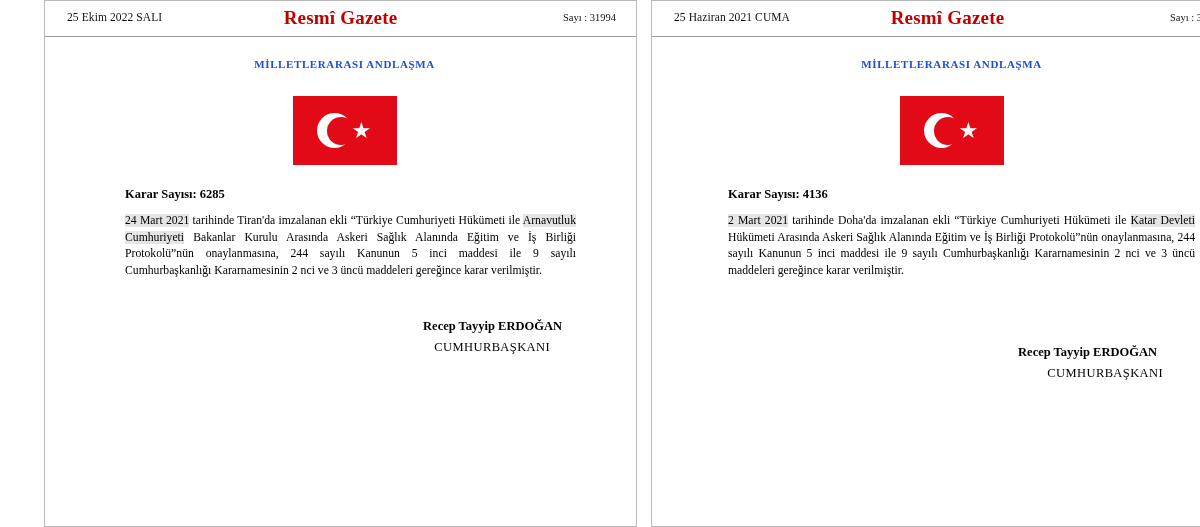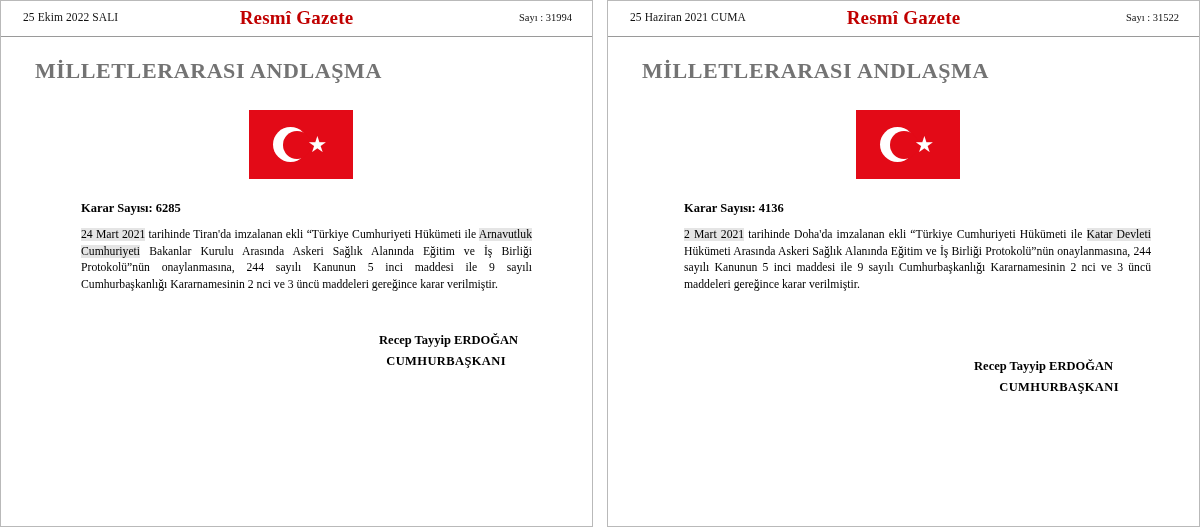--- a/index.html
+++ b/index.html
@@ -11,20 +11,21 @@
     width: 1200px;
     height: 527px;
     font-family: "Liberation Serif", serif;
     overflow: hidden;
   }
   .wrap {
     display: flex;
     width: 964px;
     height: 527px;
     background: #ffffff;
+    margin-left: 44px;
   }
   .gap {
     width: 14px;
     flex: 0 0 14px;
     background: #ffffff;
   }
   .page {
     position: relative;
     width: 593px;
     flex: 0 0 593px;
@@ -62,24 +63,25 @@
   }
   .masthead .issue {
     position: absolute;
     right: 20px;
     top: 11px;
     font-size: 10.5px;
     color: #111111;
   }
   .doc-heading {
     margin-top: 21px;
-    font-size: 22px;
+    text-align: center;
+    font-size: 11px;
     font-weight: bold;
     letter-spacing: 0.6px;
-    color: #737373;
+    color: #1d4ed8;
   }
   .flag {
     margin: 26px auto 0 auto;
     width: 104px;
     height: 69px;
     background: #e30a17;
     position: relative;
   }
   .flag .crescent-outer {
     position: absolute;
@@ -145,21 +147,21 @@
   .sign {
     margin-top: 34px;
     text-align: center;
     font-size: 12.5px;
     font-weight: bold;
   }
   .sign-sub {
     margin-top: 6px;
     text-align: center;
     font-size: 12.5px;
-    font-weight: bold;
+    font-weight: normal;
     letter-spacing: 0.4px;
   }
 
   
   .p1 .content { padding: 0 26px 0 34px; }
   .p1 .karar { padding-left: 46px; }
   .p1 .body-text { padding: 0 34px 0 46px; }
   .p1 .date-line { margin-top: 30px; padding-right: 10px; }
   .p1 .sign { margin-top: 40px; padding-right: 48px; text-align: right; }
   .p1 .sign-sub { padding-right: 60px; text-align: right; }

